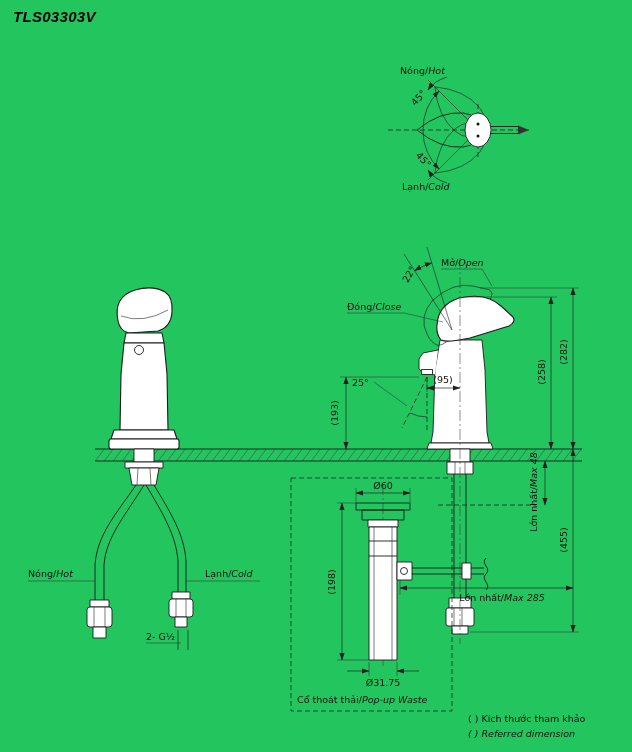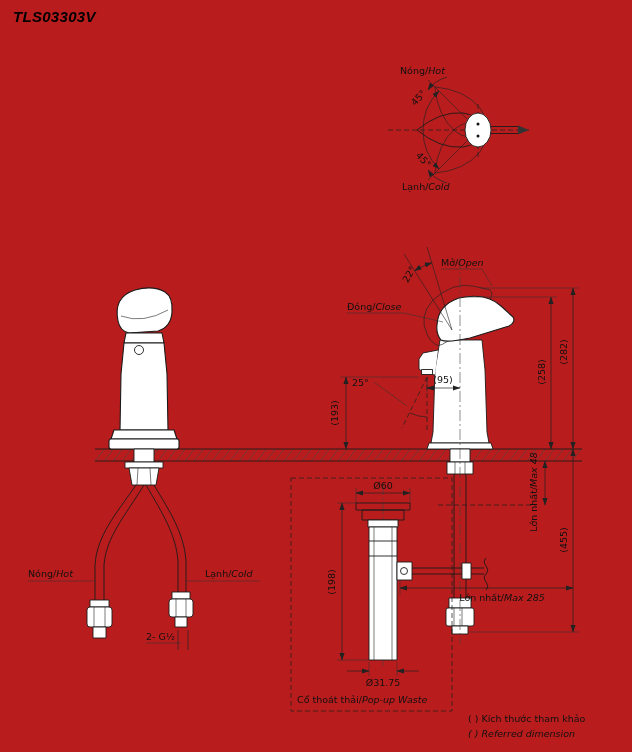--- a/index.html
+++ b/index.html
@@ -1,16 +1,16 @@
 <!DOCTYPE html>
 <html><head>
 <meta charset="utf-8">
 <style>
   html,body { margin:0; padding:0; background:#fff; }
-  .page { position:relative; width:632px; height:752px; background:#b91c1c;
+  .page { position:relative; width:632px; height:752px; background:#22c55e;
           font-family:"DejaVu Sans", sans-serif; overflow:hidden; }
   .title { position:absolute; left:13px; top:8px;
            font:italic 700 15px "Liberation Sans", sans-serif;
            color:#000; letter-spacing:.3px; }
   svg { position:absolute; left:0; top:0; }
   svg text { font-family:"DejaVu Sans", sans-serif; font-size:9.5px; fill:#111; }
   .en { font-style:italic; }
   .lnw  { stroke:#1b1b1b; stroke-width:1.1; fill:#fff; stroke-linejoin:round; }
   .md   { stroke:#1b1b1b; stroke-width:0.9; fill:none; stroke-linejoin:round; }
   .mdw  { stroke:#1b1b1b; stroke-width:0.9; fill:#fff; stroke-linejoin:round; }

